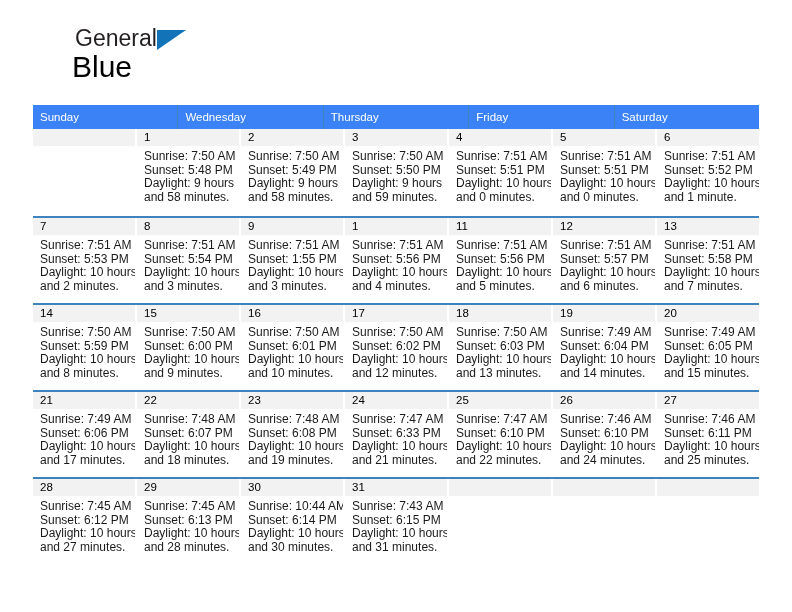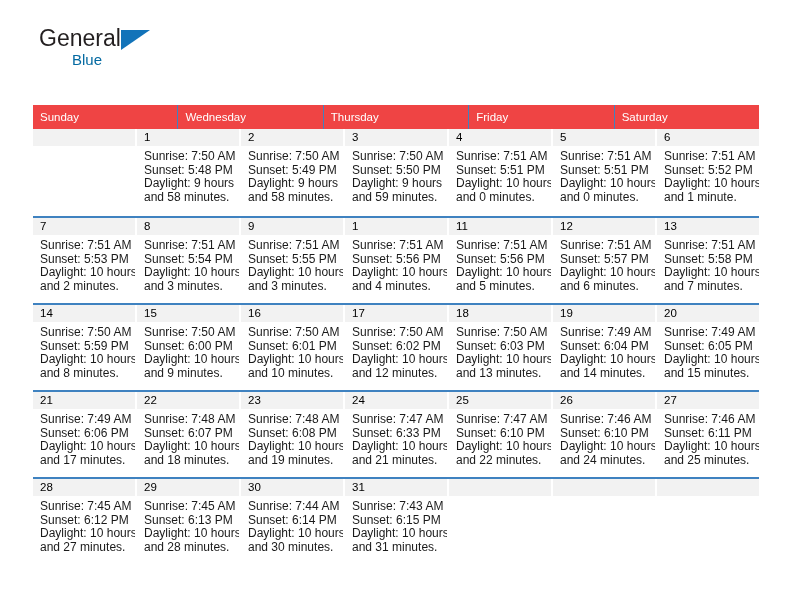--- a/index.html
+++ b/index.html
@@ -38,35 +38,35 @@
     line-height: 1;
   }
   .brand-row1 {
     position: relative;
     font-size: 23px;
     color: #231f20;
     letter-spacing: 0px;
     height: 26px;
     white-space: nowrap;
   }
-  .brand-row1 .gtext { display: inline-block; vertical-align: top; }
+  .brand-row1 .gtext { display: inline-block; vertical-align: top; margin-left: 36px; }
   .brand-tri {
     display: inline-block;
     vertical-align: top;
     margin-left: 0px;
     position: relative;
     top: 3px;
     width: 0;
     height: 0;
     border-left: 29px solid #1273b9;
     border-bottom: 20px solid transparent;
   }
   .brand-row2 {
-    font-size: 15px;
-    color: #0369a1;
+    font-size: 30px;
+    color: #000000;
     margin-left: 33px;
     margin-top: -1px;
     height: 26px;
     white-space: nowrap;
   }
 
   .title-block {
     position: absolute;
     right: 5px;
     top: 24px;
@@ -88,21 +88,21 @@
 
   
   .calendar {
     position: absolute;
     left: 33px;
     top: 105px;
     width: 726px;
   }
   .dow-row {
     display: flex;
-    background: #ef4444;
+    background: #3b82f6;
   }
   .dow {
     flex: 1 1 0;
     min-width: 0;
     color: #ffffff;
     font-size: 11.5px;
     line-height: 12px;
     padding: 6px 0 6px 7px;
     box-sizing: border-box;
     height: 24px;
@@ -247,21 +247,21 @@
               <div>Sunrise: 7:51 AM</div>
               <div>Sunset: 5:54 PM</div>
               <div>Daylight: 10 hours</div>
               <div>and 3 minutes.</div>
             </div>
           </div>
           <div class="cell">
             <div class="cell-head">9</div>
             <div class="cell-body">
               <div>Sunrise: 7:51 AM</div>
-              <div>Sunset: 5:55 PM</div>
+              <div>Sunset: 1:55 PM</div>
               <div>Daylight: 10 hours</div>
               <div>and 3 minutes.</div>
             </div>
           </div>
           <div class="cell">
             <div class="cell-head">1</div>
             <div class="cell-body">
               <div>Sunrise: 7:51 AM</div>
               <div>Sunset: 5:56 PM</div>
               <div>Daylight: 10 hours</div>
@@ -441,21 +441,21 @@
             <div class="cell-body">
               <div>Sunrise: 7:45 AM</div>
               <div>Sunset: 6:13 PM</div>
               <div>Daylight: 10 hours</div>
               <div>and 28 minutes.</div>
             </div>
           </div>
           <div class="cell">
             <div class="cell-head">30</div>
             <div class="cell-body">
-              <div>Sunrise: 7:44 AM</div>
+              <div>Sunrise: 10:44 AM</div>
               <div>Sunset: 6:14 PM</div>
               <div>Daylight: 10 hours</div>
               <div>and 30 minutes.</div>
             </div>
           </div>
           <div class="cell">
             <div class="cell-head">31</div>
             <div class="cell-body">
               <div>Sunrise: 7:43 AM</div>
               <div>Sunset: 6:15 PM</div>

